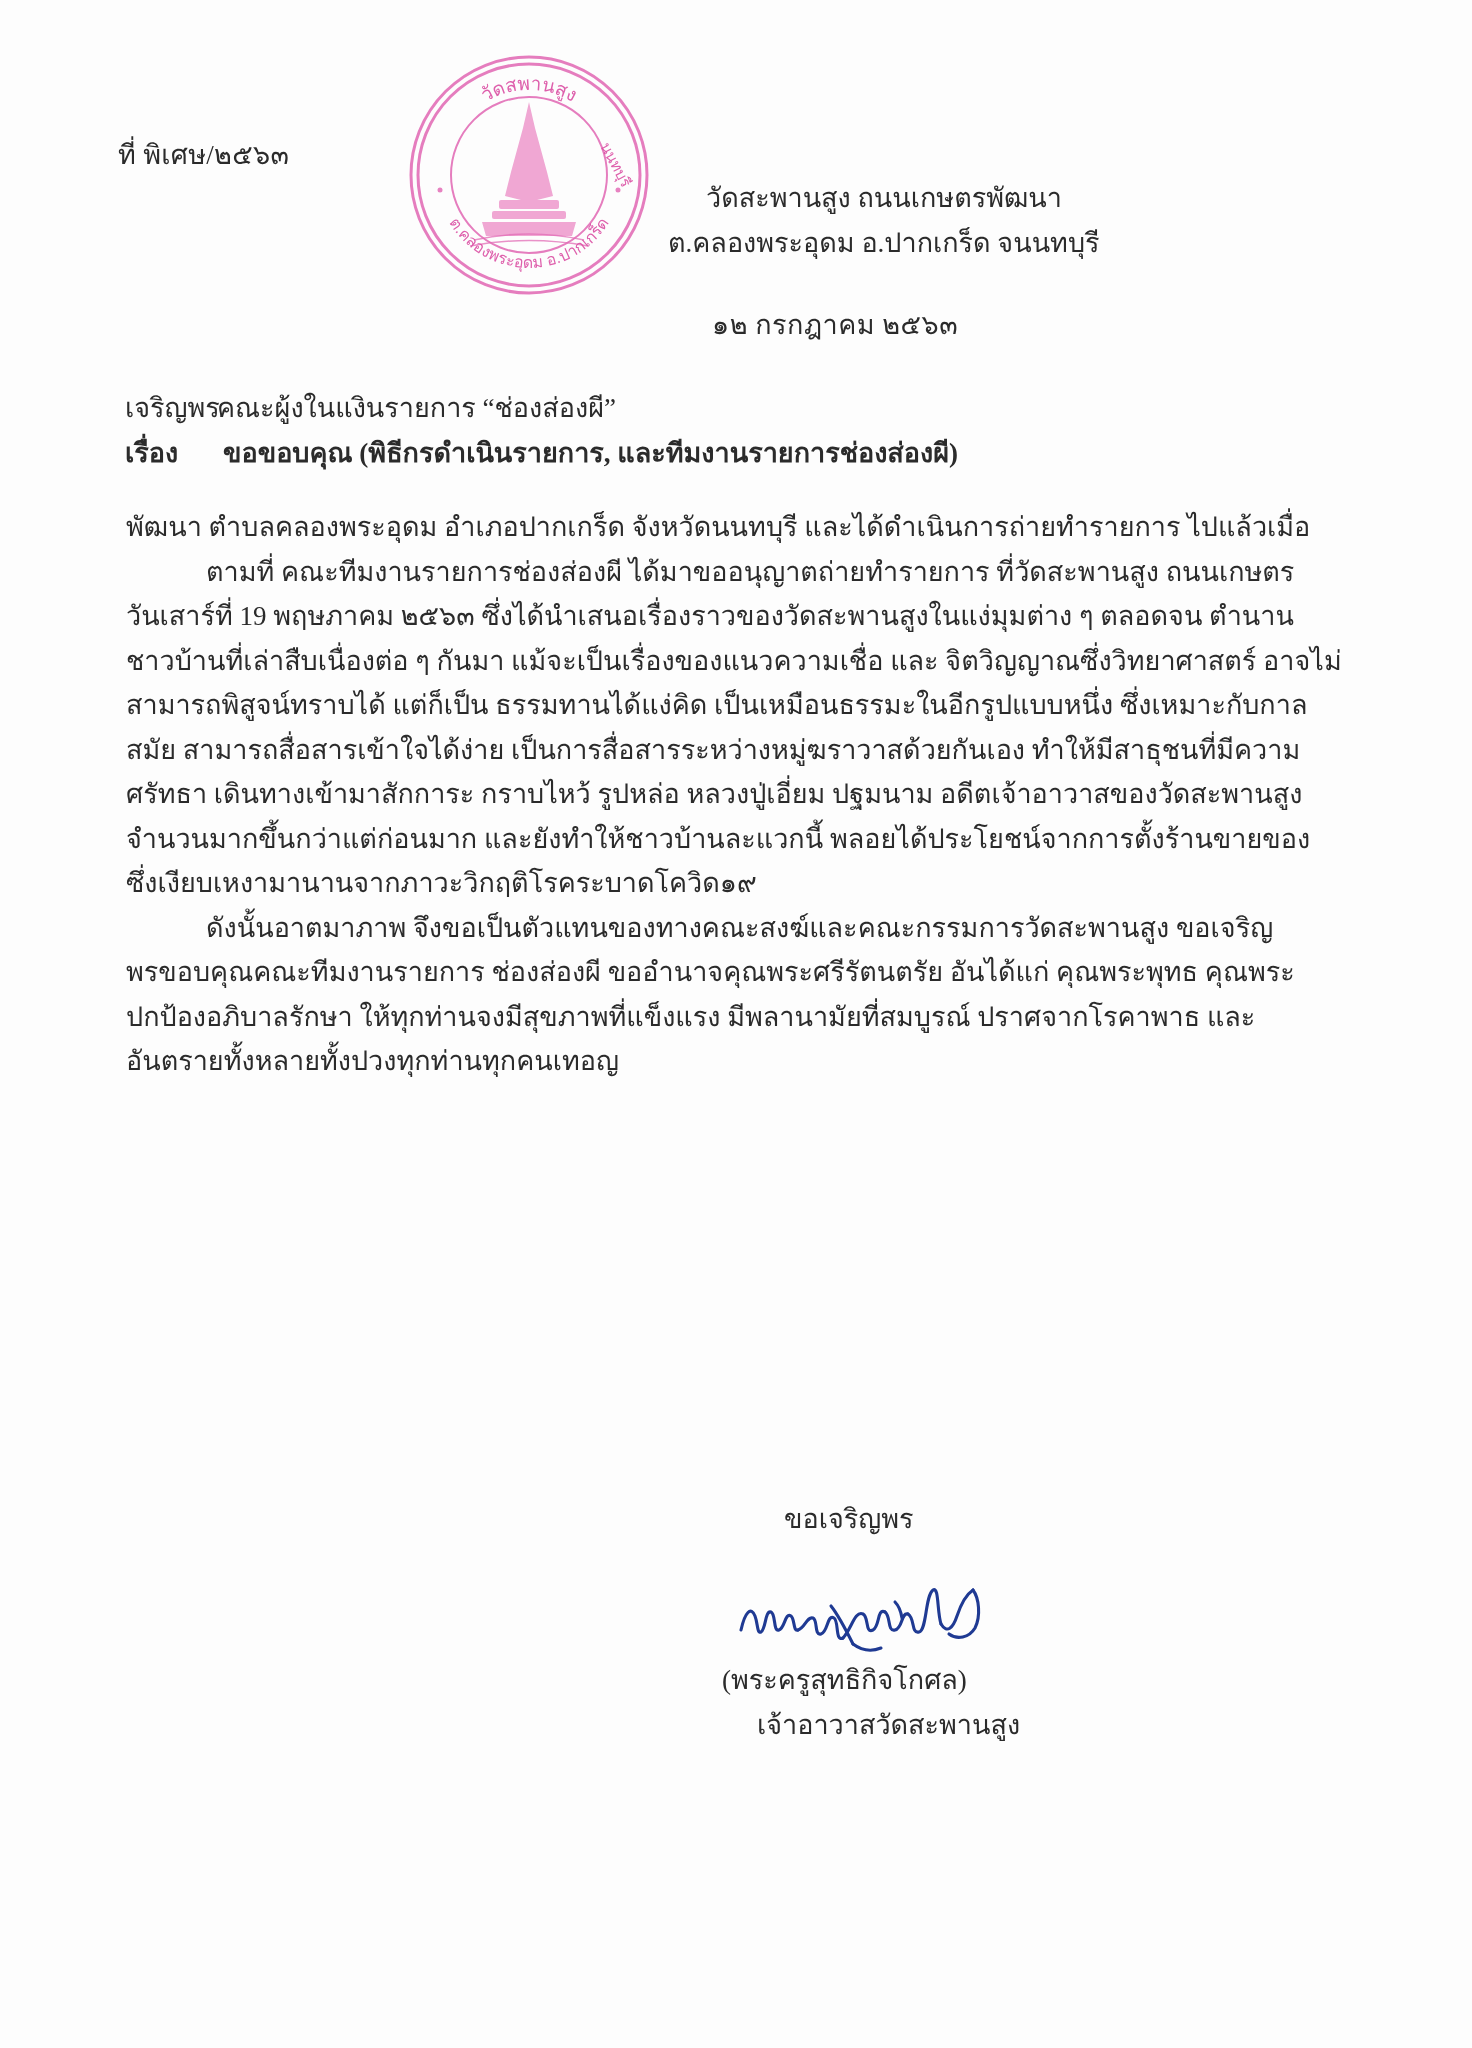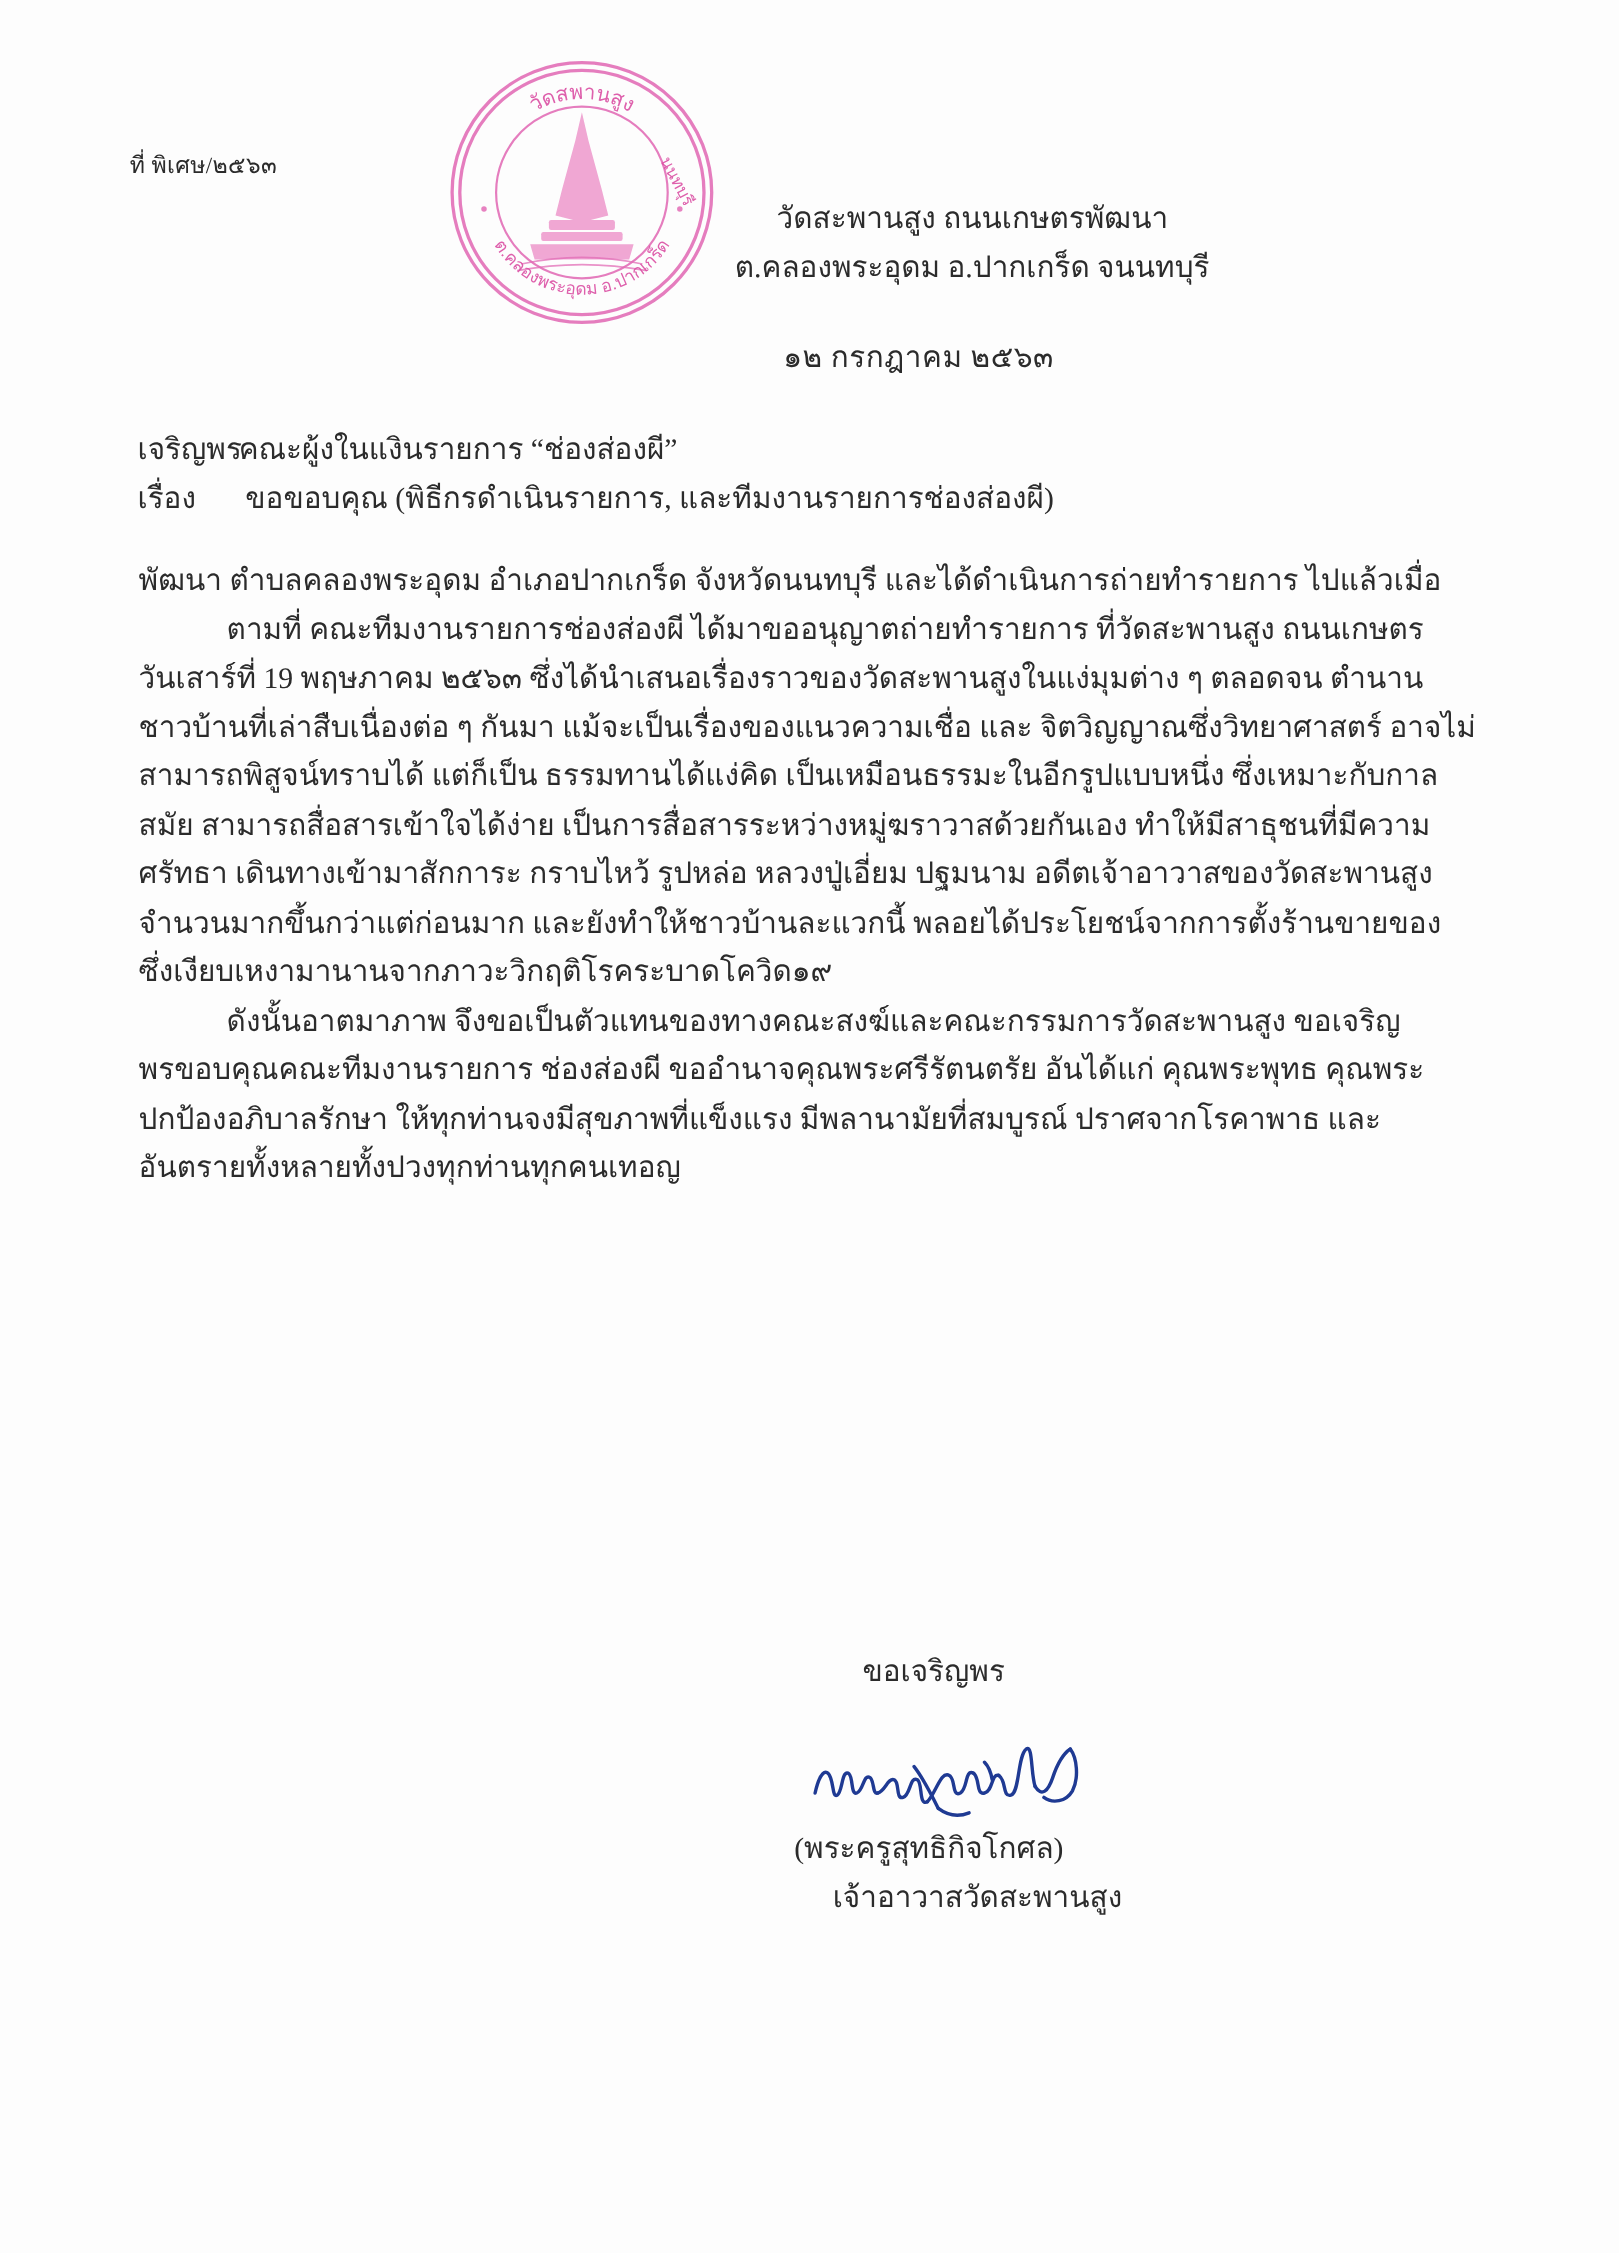--- a/index.html
+++ b/index.html
@@ -26,21 +26,21 @@
     height: 250px;
     opacity: 0.92;
   }
   .seal svg { display: block; }
 
   
   .doc-number {
     position: absolute;
     left: 118px;
     top: 133px;
-    font-size: 21px;
+    font-size: 27px;
     letter-spacing: 0.3px;
     white-space: nowrap;
   }
 
   
   .address {
     position: absolute;
     left: 706px;
     top: 176px;
     font-size: 27px;
@@ -67,20 +67,21 @@
     font-size: 27px;
     white-space: nowrap;
   }
   .salutation .label { display: inline-block; width: 92px; }
   .subject {
     position: absolute;
     left: 125px;
     top: 431px;
     font-size: 27px;
     white-space: nowrap;
+    font-weight: bold;
   }
   .subject .label { display: inline-block; width: 98px; }
 
   
   .body {
     position: absolute;
     left: 126px;
     top: 505px;
     width: 1230px;
     font-size: 27px;

